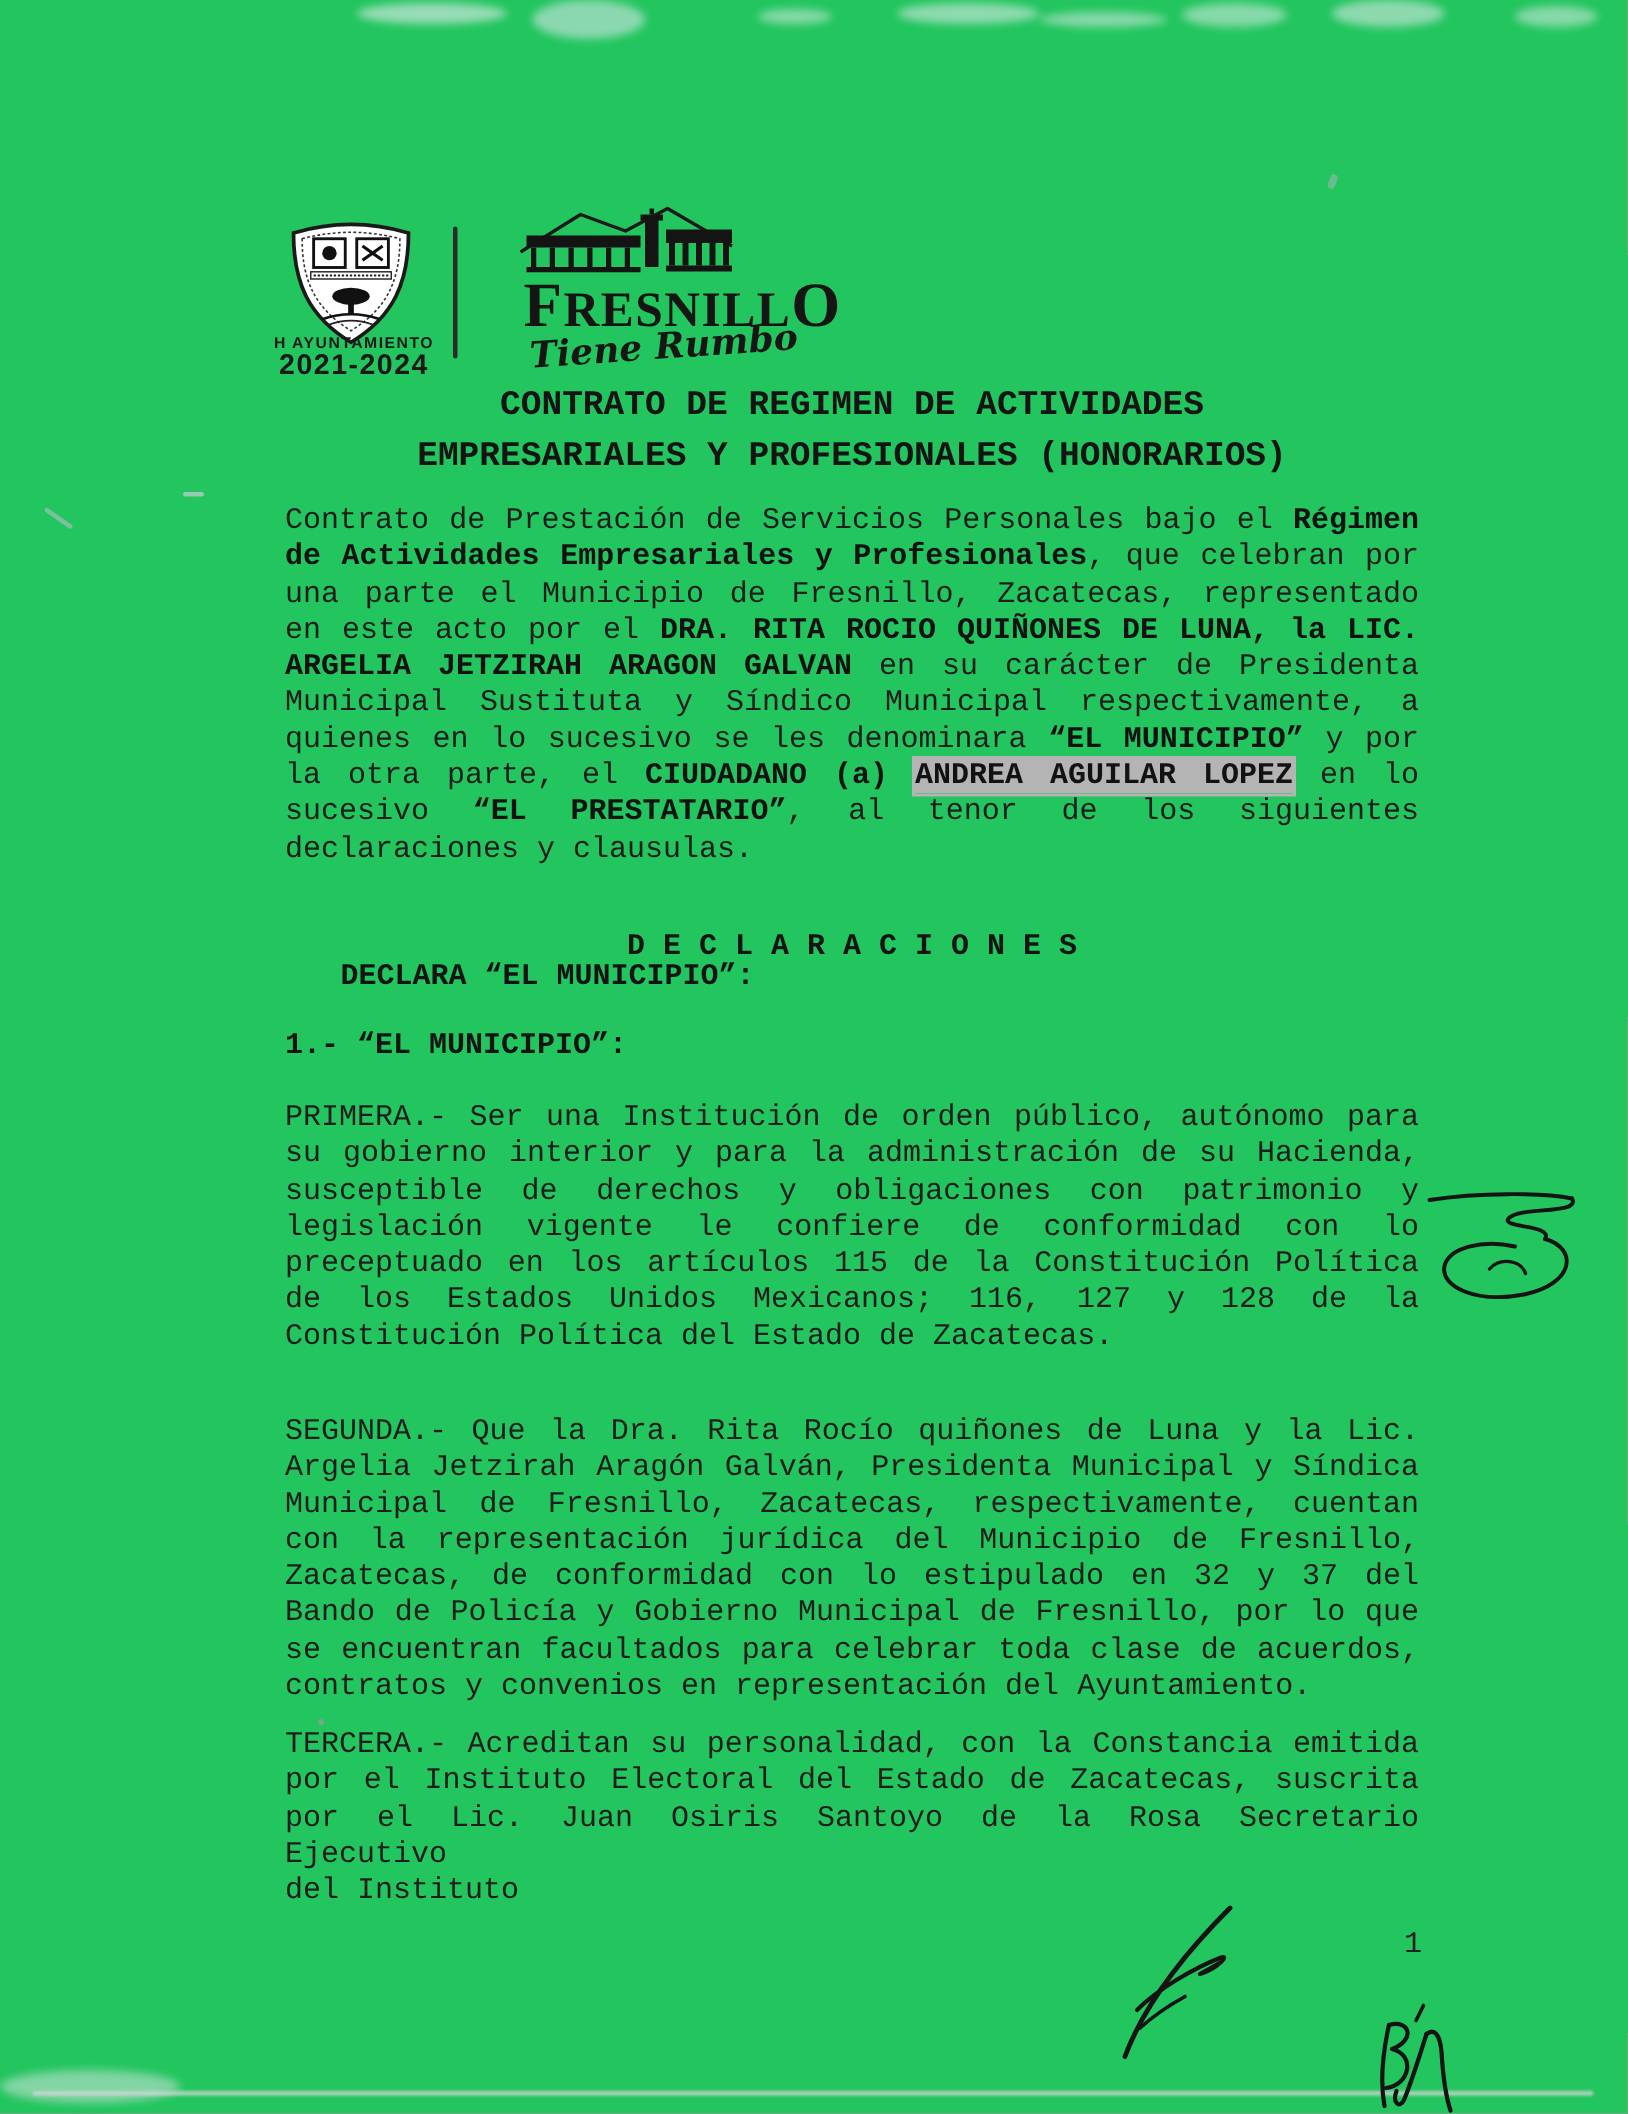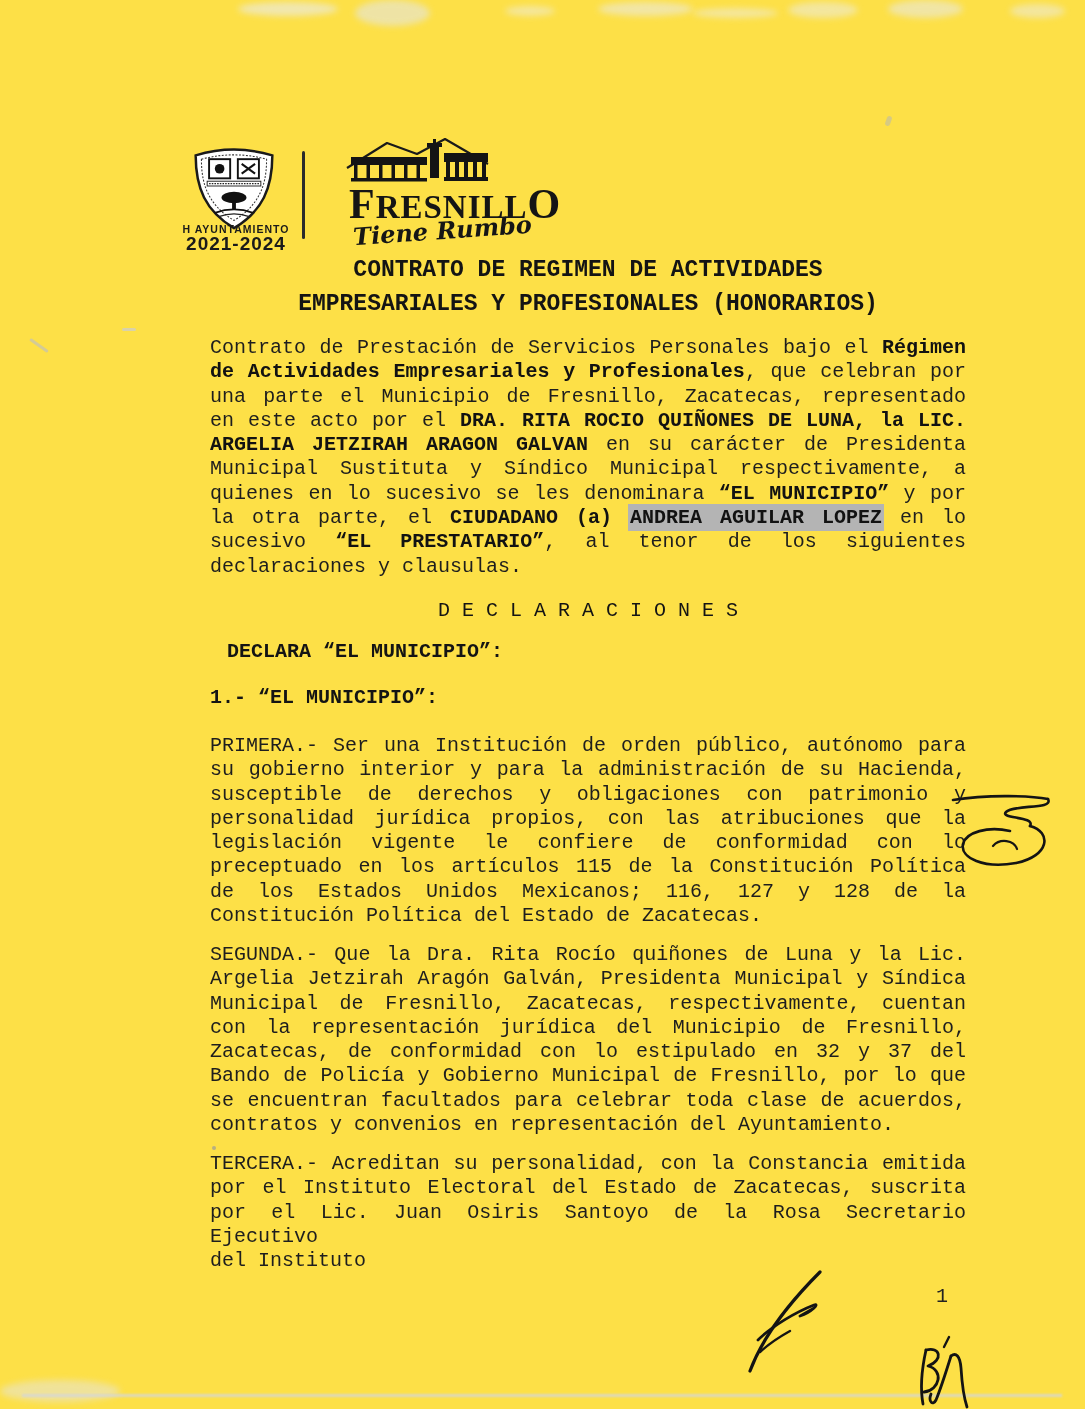--- a/index.html
+++ b/index.html
@@ -1,43 +1,43 @@
 <!DOCTYPE html>
 <html><head>
 <meta charset="utf-8">
 <style>
   html,body{margin:0;padding:0;background:#9a9a9a;}
-  .page{position:relative;width:1085px;height:1409px;background:#fde047;overflow:hidden;
+  .page{position:relative;width:1085px;height:1409px;background:#22c55e;overflow:hidden;
         font-family:"Liberation Mono","DejaVu Sans Mono",monospace;color:#1e1e1e;margin:0 auto;}
   
   .crest{position:absolute;left:186px;top:140px;width:100px;}
   .crest svg{display:block;}
   .crest-caption{position:absolute;left:-8px;top:84px;width:116px;text-align:center;
                  font-family:"Liberation Sans",sans-serif;color:#1a1a1a;}
   .crest-caption .cc1{display:block;font-size:10.5px;font-weight:bold;letter-spacing:1px;line-height:11px;}
   .crest-caption .cc2{display:block;font-size:19px;font-weight:bold;letter-spacing:1px;line-height:17px;}
   .logo-divider{position:absolute;left:302px;top:151px;width:3px;height:88px;background:#2b2b2b;border-radius:2px;}
   .brand{position:absolute;left:329px;top:136px;width:230px;}
   .monument{position:absolute;left:16px;top:0;}
   .brand-name{position:absolute;left:0;top:50px;font-family:"Liberation Serif","DejaVu Serif",serif;
               font-weight:bold;font-size:33px;line-height:36px;letter-spacing:1px;color:#151515;white-space:nowrap;margin-left:20px;}
   .brand-name::first-letter{font-size:42px;}
   .brand-name .last-char{font-size:42px;}
   .brand-tagline{position:absolute;left:24px;top:80px;font-family:"DejaVu Serif","Liberation Serif",serif;
                  font-style:italic;font-weight:bold;font-size:24px;color:#161616;transform:rotate(-4deg);white-space:nowrap;}
   
-  .col{position:absolute;left:190px;width:756px;margin-left:20px;}
+  .col{position:absolute;left:190px;width:756px;}
   .contract-title{top:253px;text-align:center;font-weight:bold;font-size:23px;line-height:34px;color:#141414;}
   .tblock{font-size:20px;}
   .tline{line-height:24.3px;white-space:normal;}
   .tline.j{text-align:justify;text-align-last:justify;}
   .seg{font-weight:normal;}
   .seg.b{font-weight:bold;color:#121212;}
   .seg.hl{background:#b4b4b4;box-shadow:0 0 0 2px #b4b4b4;}
-  .h-declaraciones{top:599px;text-align:center;font-weight:normal;font-size:20px;color:#141414;}
+  .h-declaraciones{top:620px;text-align:center;font-weight:bold;font-size:20px;color:#141414;}
   .h-declara{top:640px;left:227px;font-weight:bold;font-size:20px;color:#141414;position:absolute;}
   .h-clause-index{top:686px;font-weight:bold;font-size:20px;color:#141414;}
   .p-intro{top:336px;}
   .p-primera{top:734px;}
   .p-segunda{top:943px;}
   .p-tercera{top:1152px;}
   .page-number{position:absolute;left:936px;top:1285px;font-size:20px;color:#222;}
   
   .sig-overlay{position:absolute;left:0;top:0;width:1085px;height:1409px;pointer-events:none;}
   .smudge{position:absolute;border-radius:50%;filter:blur(3px);}
@@ -141,21 +141,20 @@
   <div class="col h-declaraciones" style="position:absolute;">D E C L A R A C I O N E S</div>
 
   <div class="h-declara">DECLARA “EL MUNICIPIO”:</div>
 
   <div class="col h-clause-index" style="position:absolute;">1.- “EL MUNICIPIO”:</div>
 
   <div class="col tblock p-primera" style="position:absolute;">
       <div class="tline j"><span class="seg">PRIMERA.- Ser una Institución de orden público, autónomo para</span></div>
       <div class="tline j"><span class="seg">su gobierno interior y para la administración de su Hacienda,</span></div>
       <div class="tline j"><span class="seg">susceptible de derechos y obligaciones con patrimonio y</span></div>
-      <div class="tline j"><span class="seg">personalidad jurídica propios, con las atribuciones que la</span></div>
       <div class="tline j"><span class="seg">legislación vigente le confiere de conformidad con lo</span></div>
       <div class="tline j"><span class="seg">preceptuado en los artículos 115 de la Constitución Política</span></div>
       <div class="tline j"><span class="seg">de los Estados Unidos Mexicanos; 116, 127 y 128 de la</span></div>
       <div class="tline"><span class="seg">Constitución Política del Estado de Zacatecas.</span></div>
     </div>
 
   <div class="col tblock p-segunda" style="position:absolute;">
       <div class="tline j"><span class="seg">SEGUNDA.- Que la Dra. Rita Rocío quiñones de Luna y la Lic.</span></div>
       <div class="tline j"><span class="seg">Argelia Jetzirah Aragón Galván, Presidenta Municipal y Síndica</span></div>
       <div class="tline j"><span class="seg">Municipal de Fresnillo, Zacatecas, respectivamente, cuentan</span></div>

